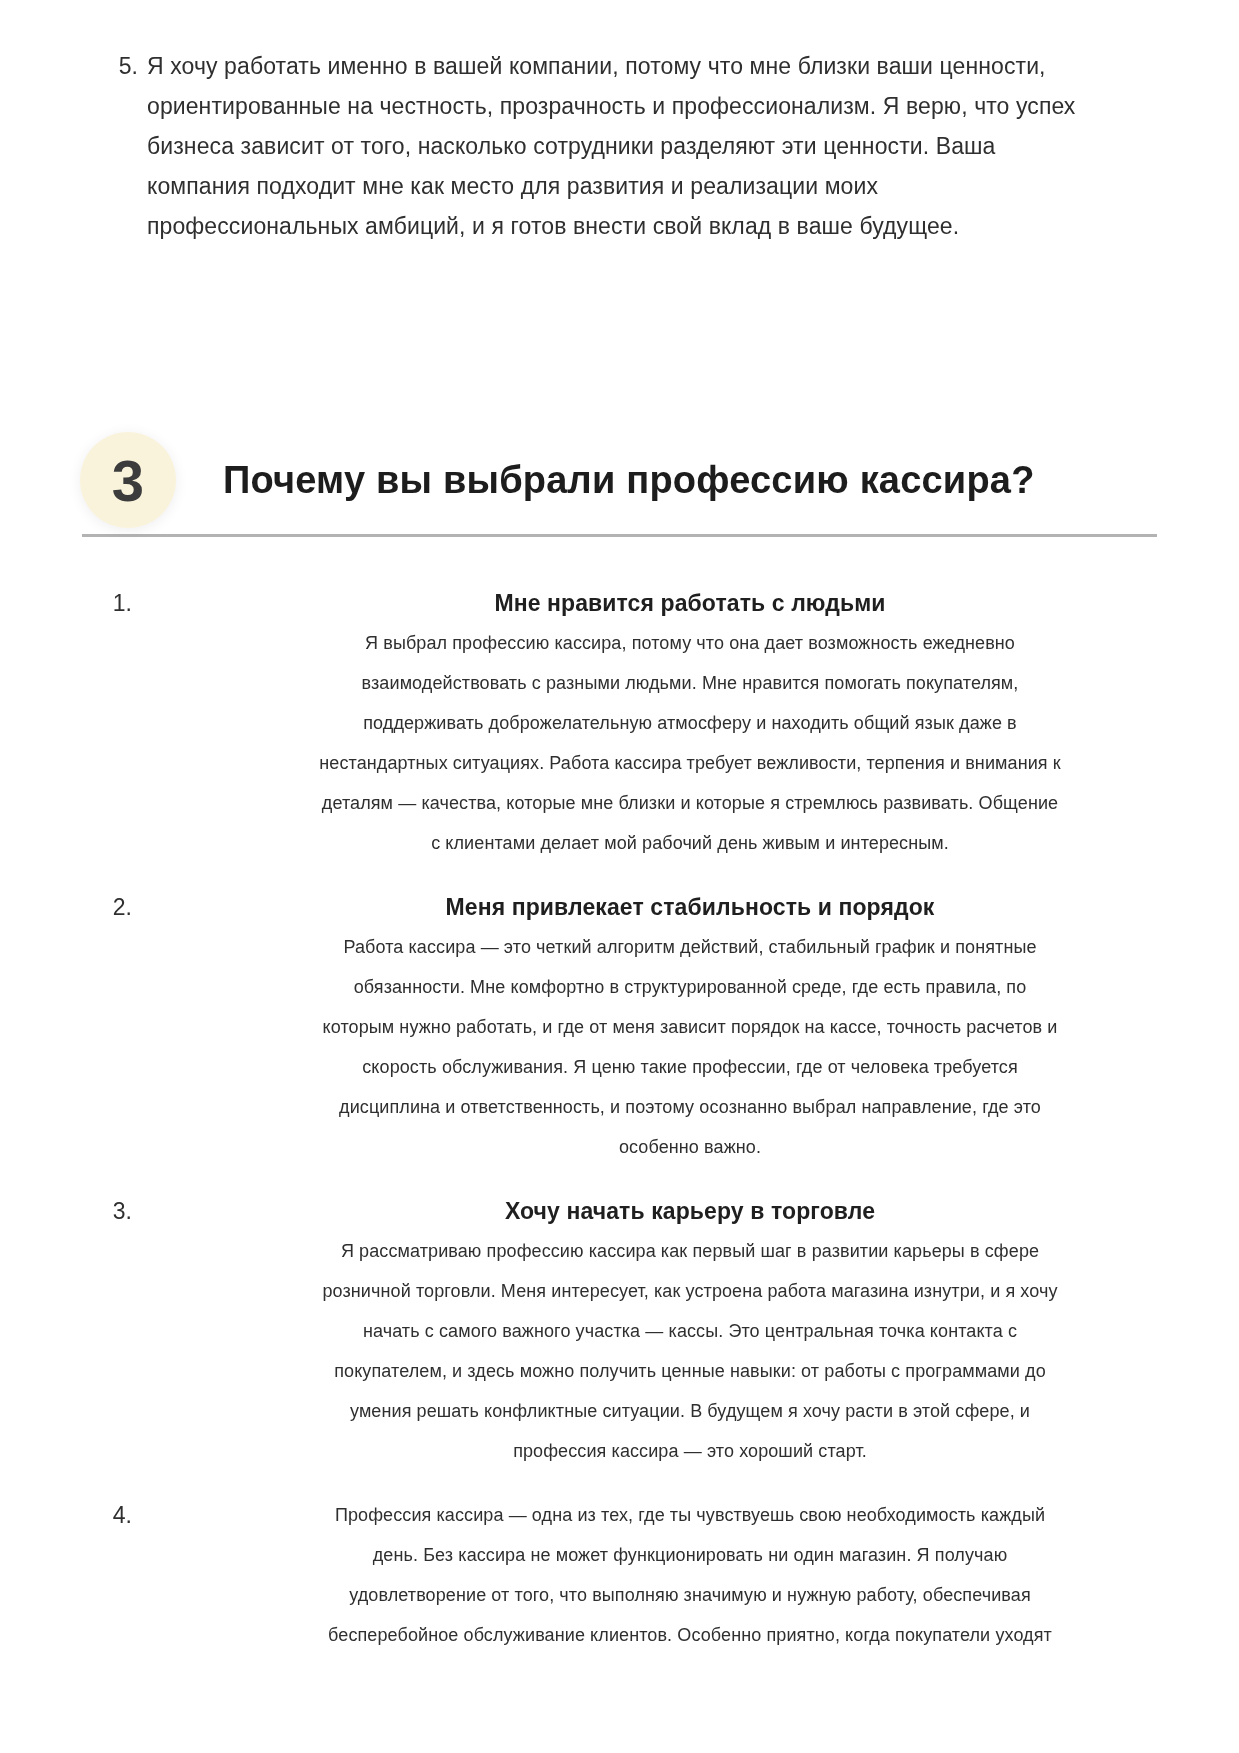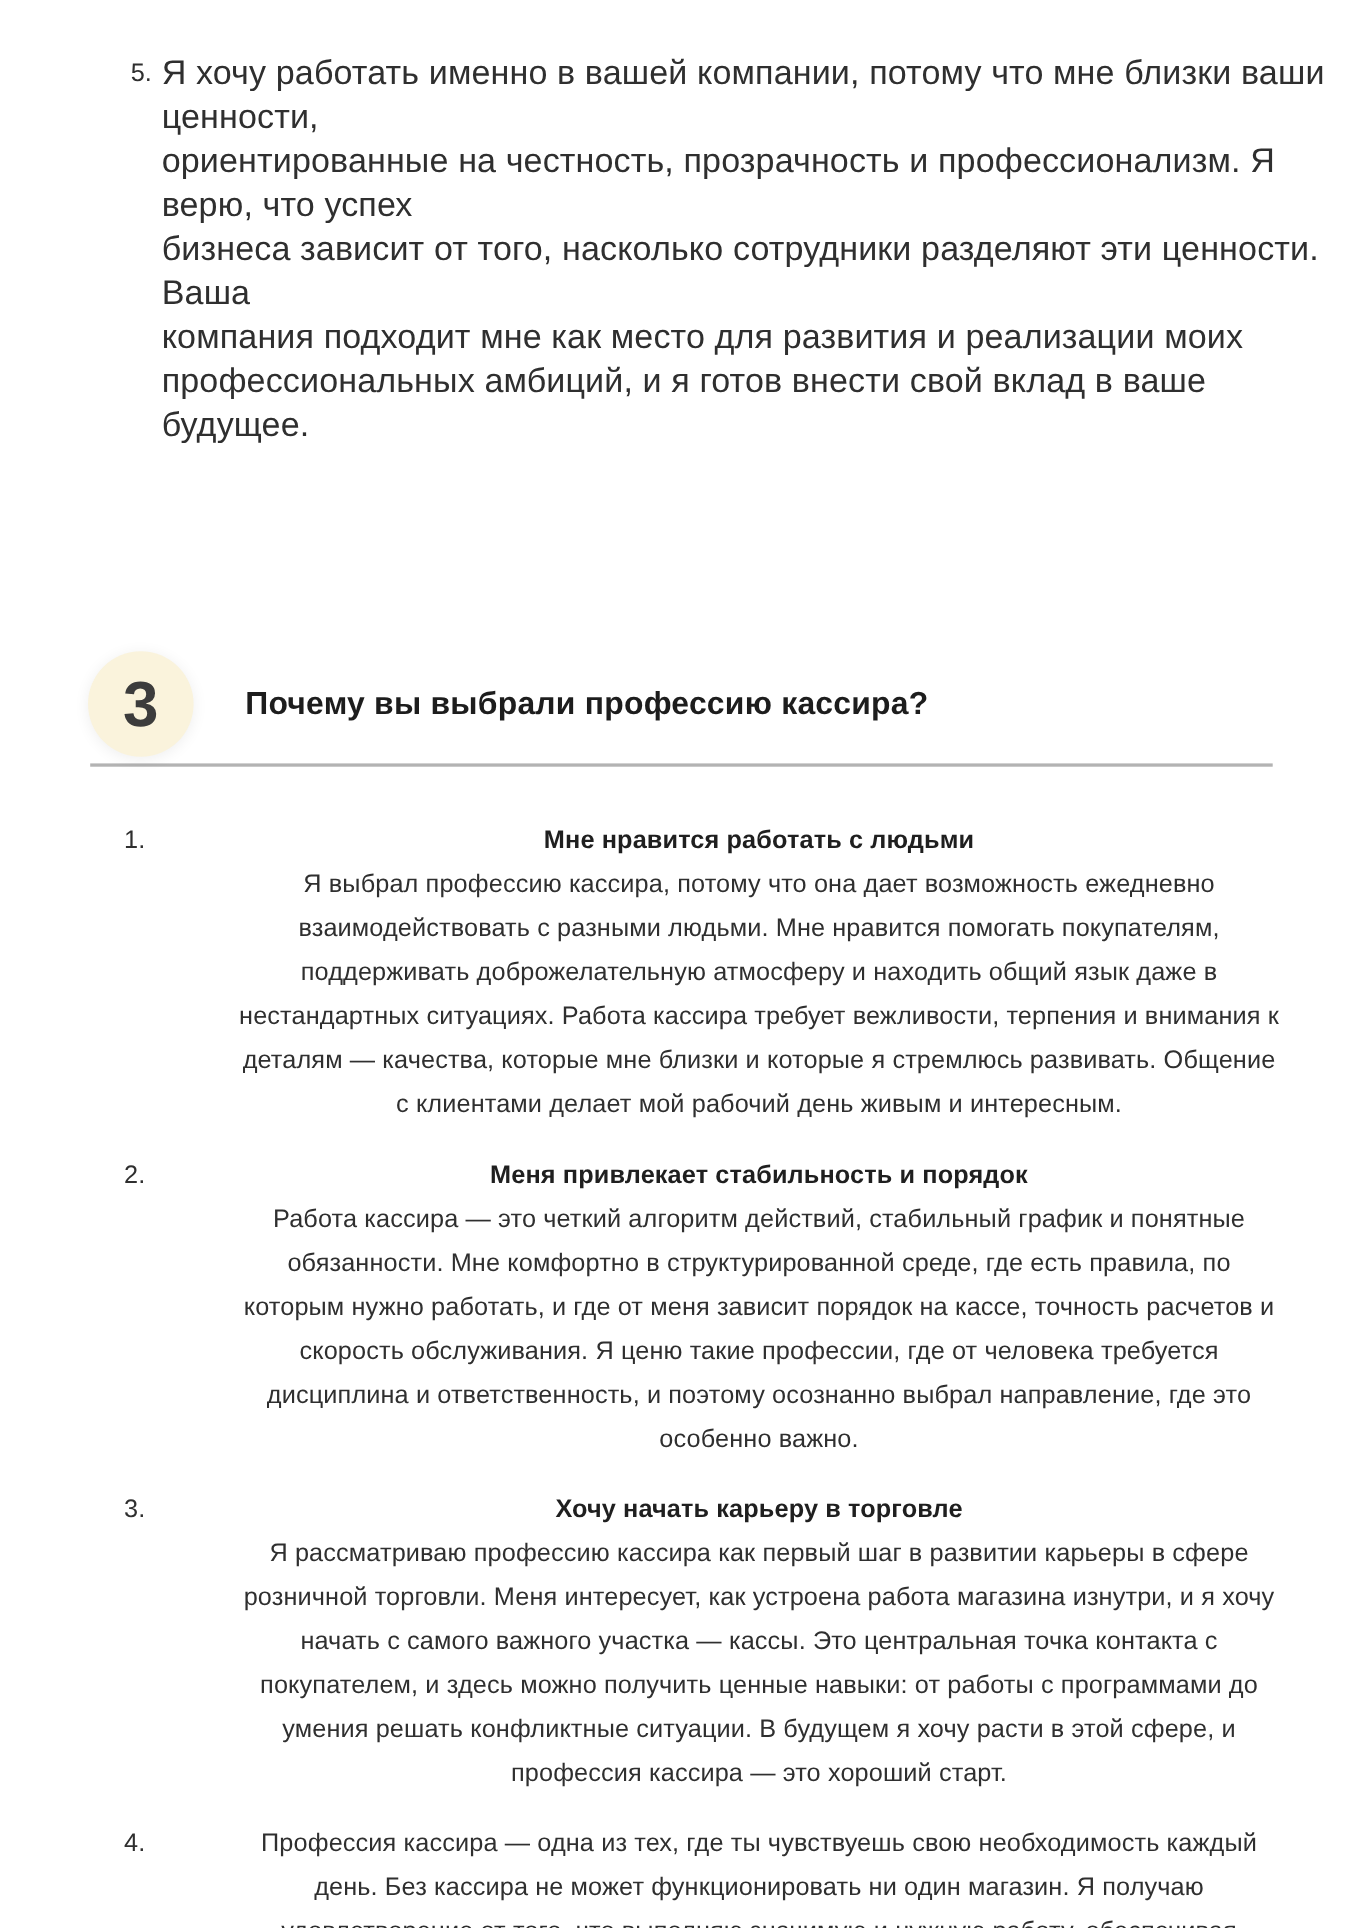--- a/index.html
+++ b/index.html
@@ -22,21 +22,21 @@
   .num {
     flex: 0 0 26px;
     width: 26px;
     text-align: right;
     margin-right: 9px;
     font-size: 23px;
     line-height: 40px;
     color: #2f2f2f;
   }
   .body-text {
-    font-size: 31px;
+    font-size: 23px;
     line-height: 40px;
     color: #2f2f2f;
     white-space: pre-line;
     letter-spacing: 0.1px;
   }
   
   .section-header {
     margin-top: 186px;
     padding-left: 80px;
     display: flex;
@@ -50,21 +50,21 @@
     box-shadow: 0 2px 14px rgba(0,0,0,0.07);
     display: flex;
     align-items: center;
     justify-content: center;
     font-size: 58px;
     font-weight: 700;
     color: #3c3c3c;
   }
   .section-title {
     margin-left: 47px;
-    font-size: 29px;
+    font-size: 38px;
     font-weight: 700;
     color: #1d1d1d;
     letter-spacing: 0.2px;
   }
   .divider {
     margin-top: 6px;
     margin-left: 82px;
     width: 1075px;
     height: 3px;
     background: #b3b3b3;
@@ -81,21 +81,21 @@
   .answer + .answer { margin-top: 24px; }
   .answer-content { flex: 1 1 auto; text-align: center; }
   .answer-title {
     font-size: 23px;
     line-height: 40px;
     font-weight: 700;
     color: #1f1f1f;
     letter-spacing: 0.1px;
   }
   .answer-body {
-    font-size: 23px;
+    font-size: 18px;
     line-height: 40px;
     color: #2f2f2f;
     white-space: pre-line;
     letter-spacing: 0.1px;
   }
 </style>
 </head>
 <body>
 
 <div class="page">

